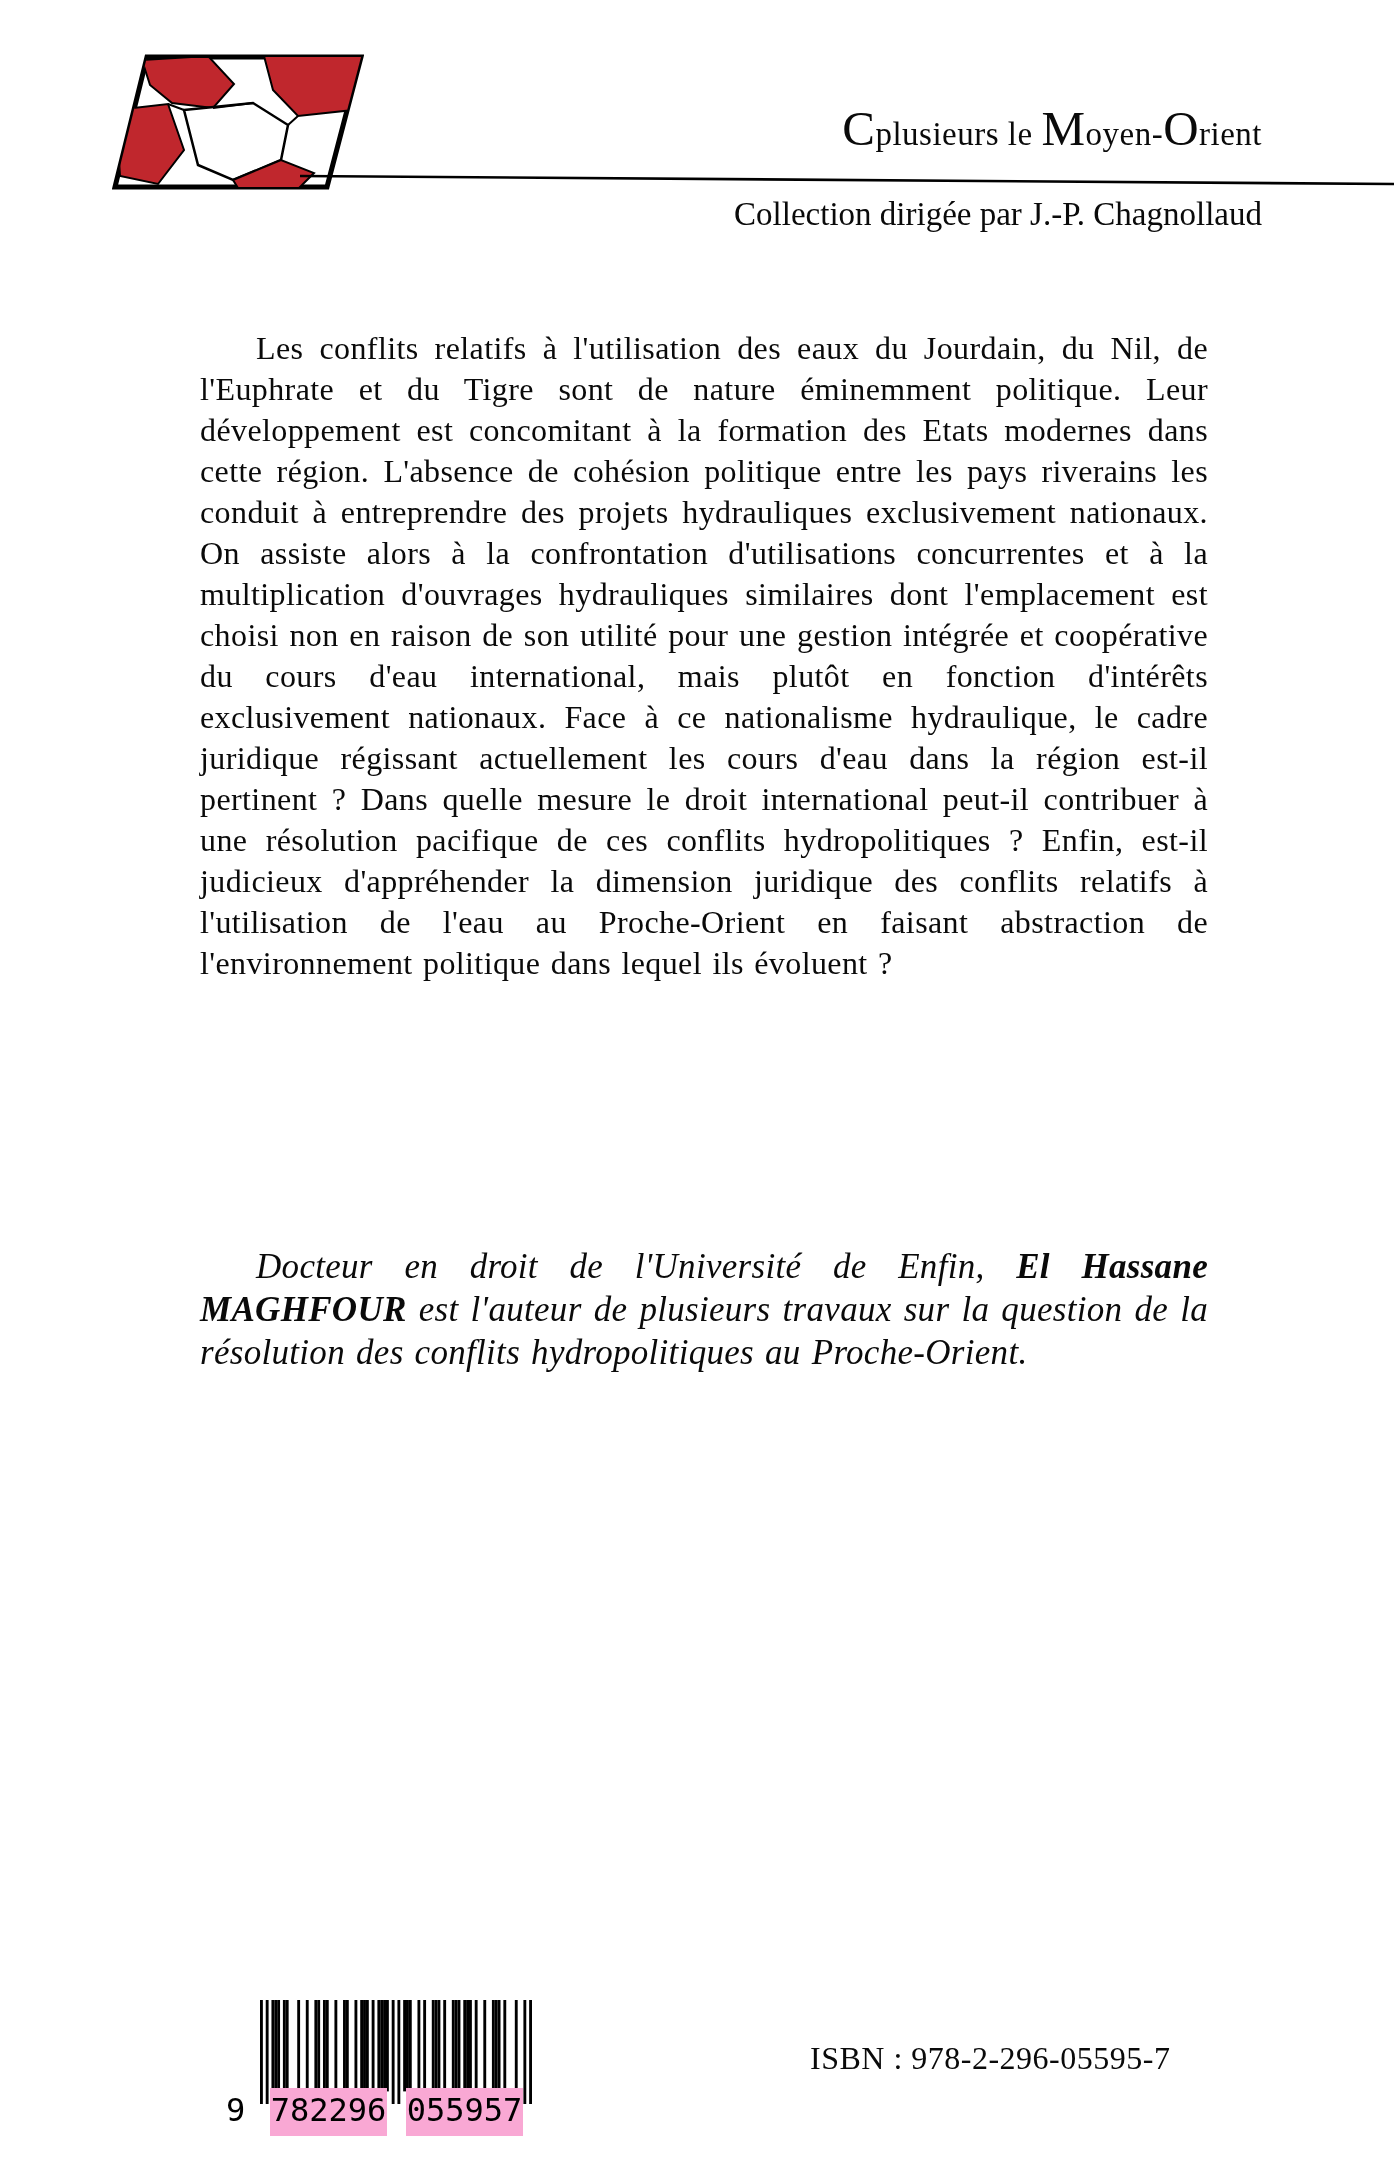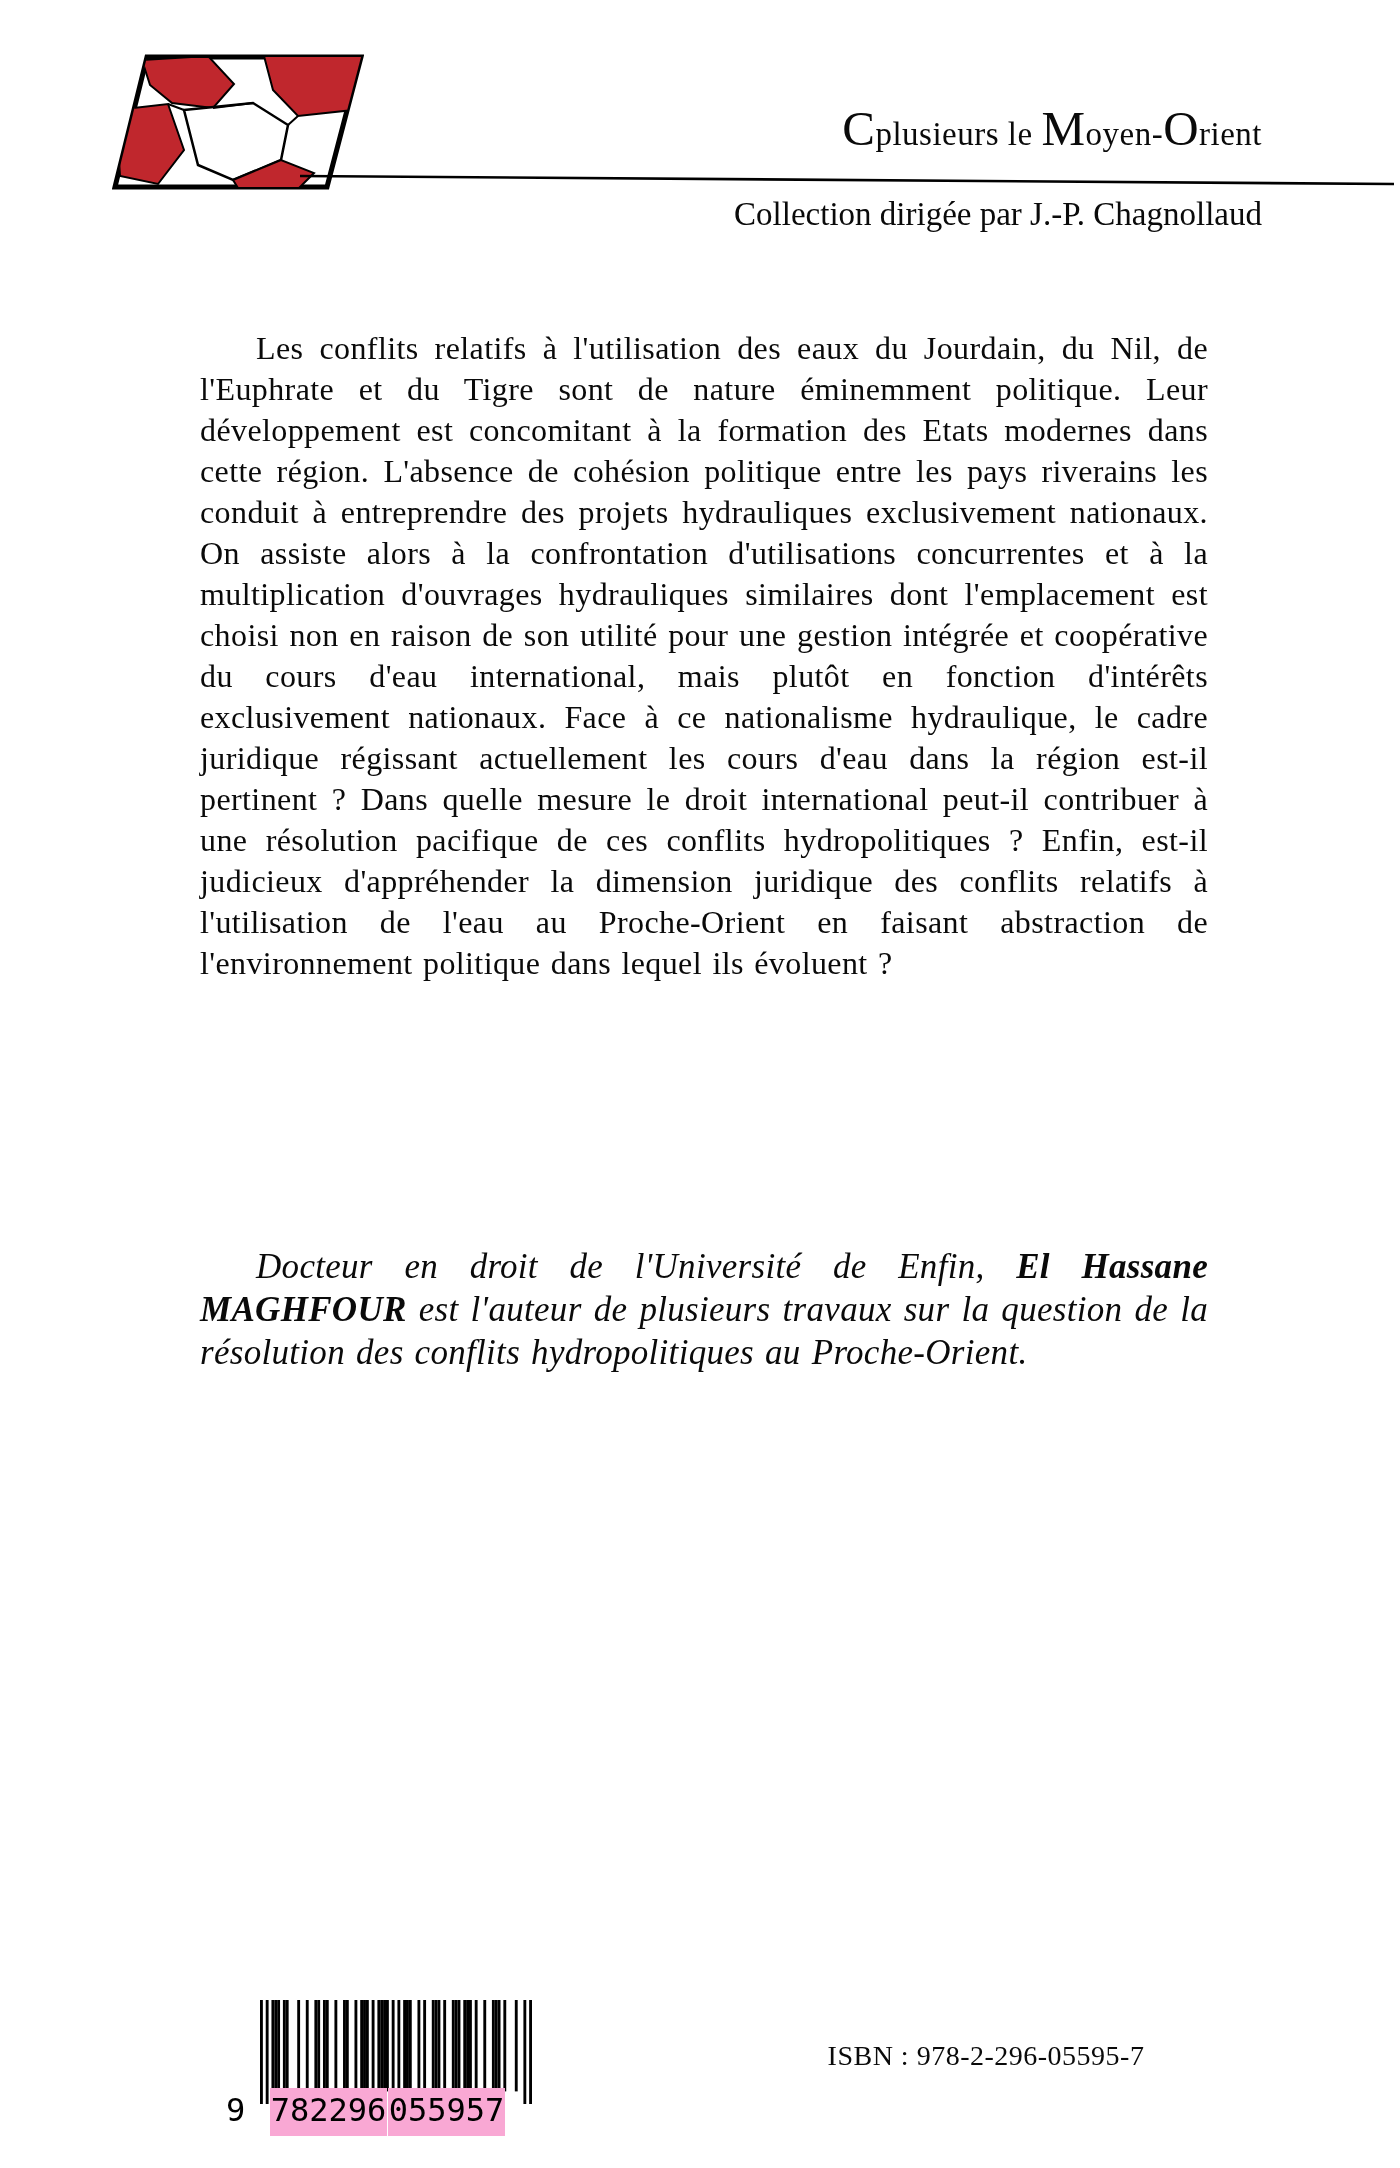--- a/index.html
+++ b/index.html
@@ -35,24 +35,24 @@
   .barcode{position:absolute;left:230px;top:2000px;width:312px;height:150px;}
   .bc-bars{position:absolute;left:30px;top:0;width:272px;height:104px;}
   .bc-bars rect{fill:#000;}
   .bc-num{
     position:absolute;top:88px;height:48px;
     font-family:"DejaVu Sans Mono",monospace;font-size:32px;line-height:44px;
     text-align:center;background:#f9a8d4;color:#000;
   }
   .bc-nine{left:-4px;width:30px;text-align:left;background:transparent;}
   .bc-left{left:40px;width:117px;}
-  .bc-right{left:158px;width:117px;}
+  .bc-right{left:176px;width:117px;}
   .isbn{
-    position:absolute;left:776px;top:2040px;width:420px;text-align:center;
-    font-size:28px;letter-spacing:0.5px;
+    position:absolute;left:810px;top:2040px;width:420px;text-align:left;
+    font-size:32px;letter-spacing:0.5px;
   }
   .price{
     position:absolute;left:810px;top:2096px;width:420px;text-align:center;
     font-size:35px;
   }
 </style>
 </head>
 <body>
 
 <div class="page">

